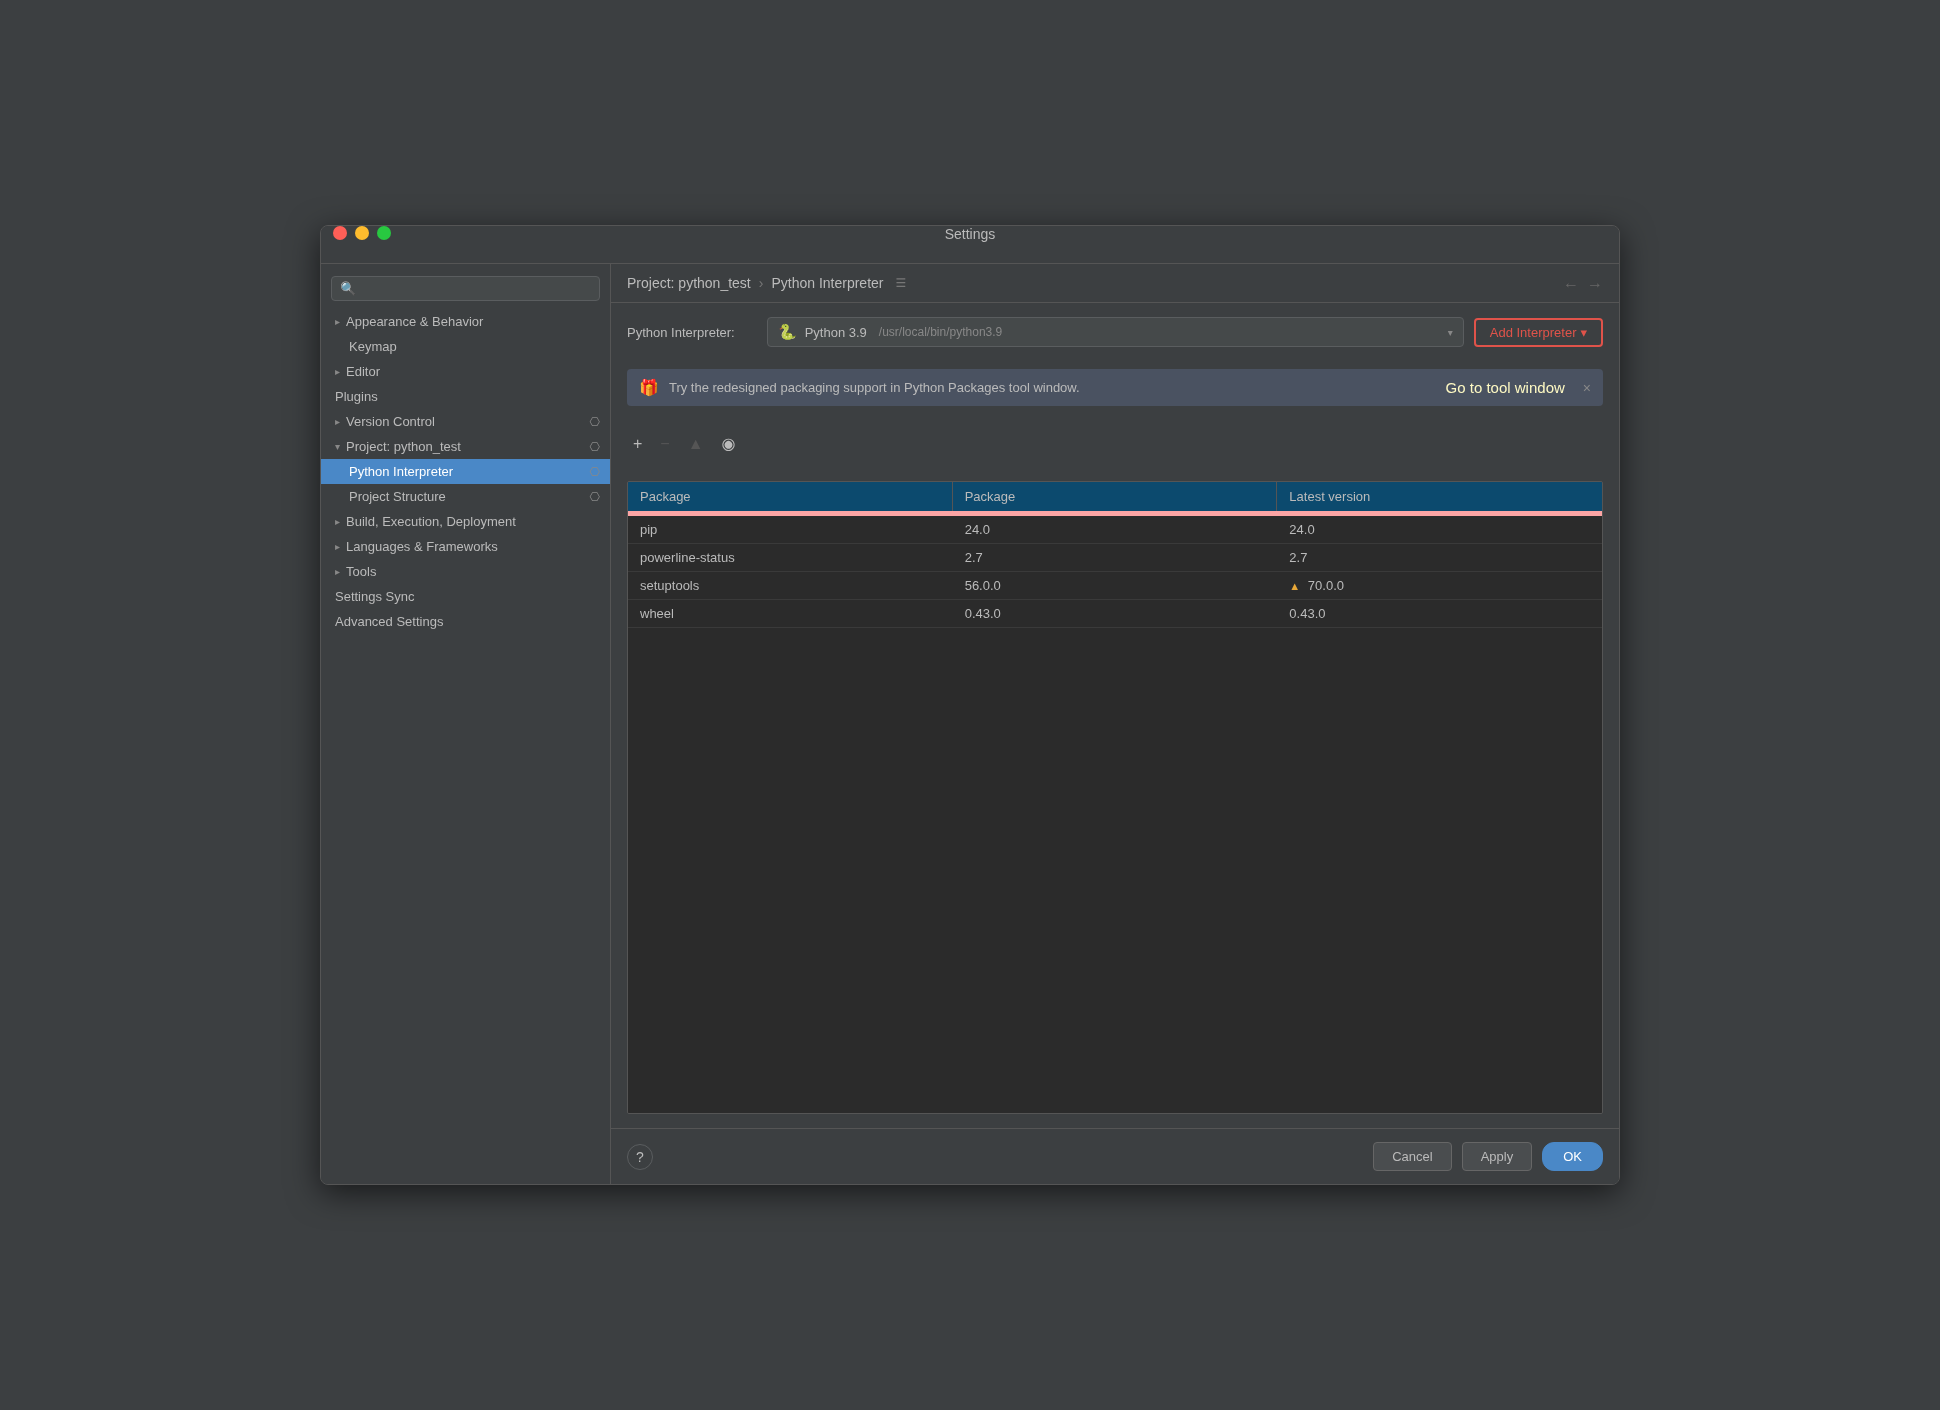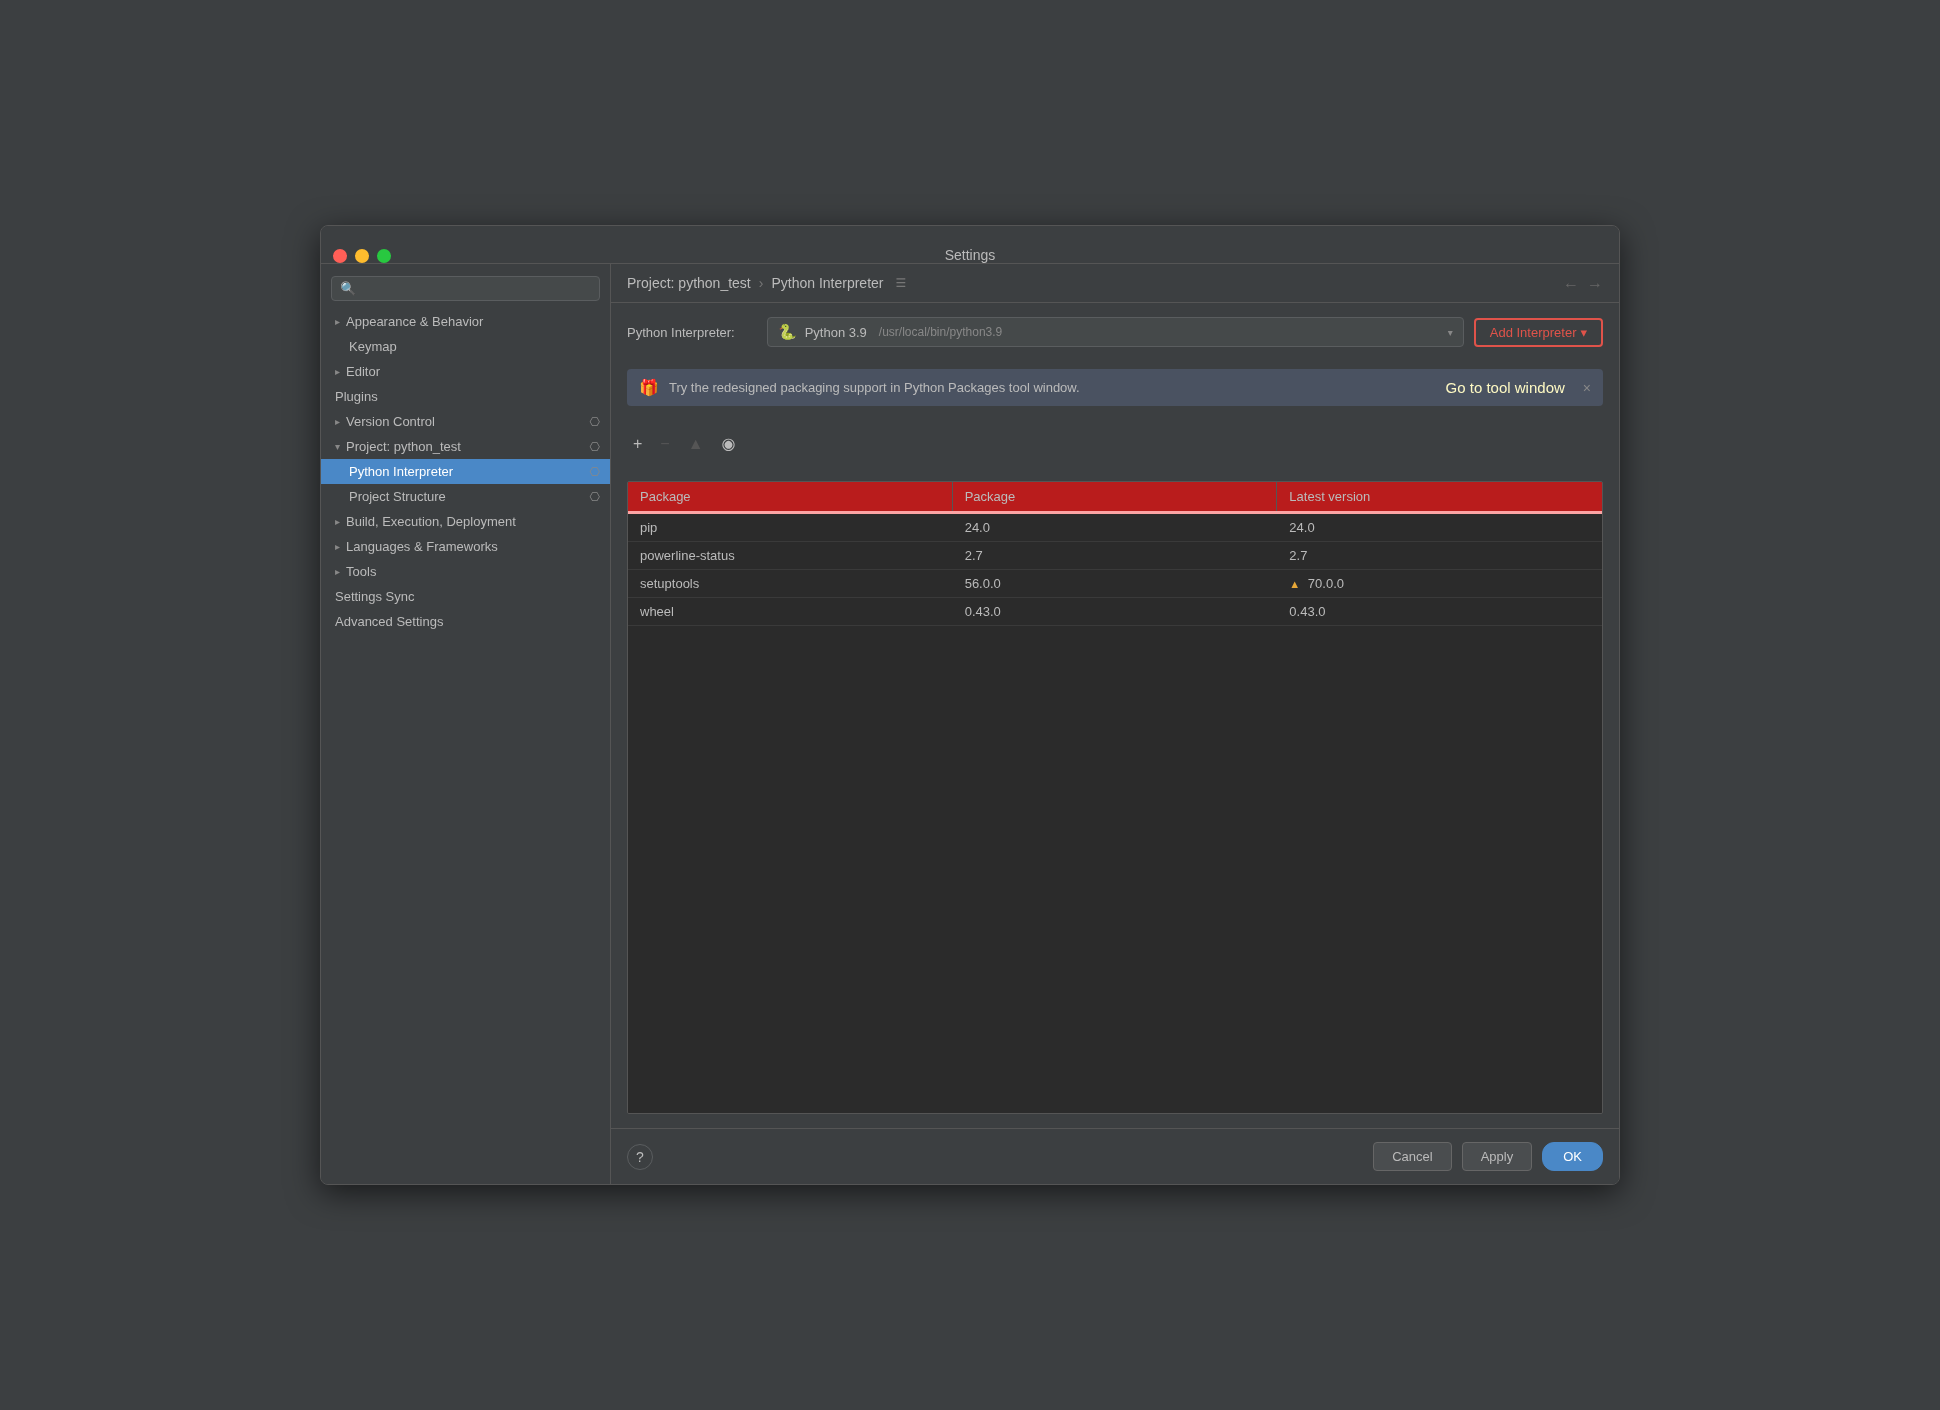--- a/index.html
+++ b/index.html
@@ -21,21 +21,21 @@
       display: flex;
       flex-direction: column;
       box-shadow: 0 8px 32px rgba(0,0,0,0.6);
       border: 1px solid #555;
       overflow: hidden;
     }
     .title-bar {
       background: #3c3f41;
       height: 38px;
       display: flex;
-      align-items: flex-end;
+      align-items: flex-start;
       justify-content: center;
       position: relative;
       border-bottom: 1px solid #555;
       flex-shrink: 0;
     }
     .traffic-lights {
       position: absolute;
       left: 12px;
       display: flex;
       gap: 8px;
@@ -256,22 +256,22 @@
       flex: 1;
       border: 1px solid #555;
       border-radius: 2px;
       overflow: hidden;
       display: flex;
       flex-direction: column;
     }
     .table-header {
       display: grid;
       grid-template-columns: 1fr 1fr 1fr;
-      background: #b91c1c;
-      border-bottom: 3px solid #fca5a5;
+      background: #0c4a6e;
+      border-bottom: 5px solid #fca5a5;
     }
     .th {
       padding: 7px 12px;
       color: #bbb;
       font-size: 13px;
       font-weight: 500;
       border-right: 1px solid #555;
     }
     .th:last-child { border-right: none; }
     .table-body {

